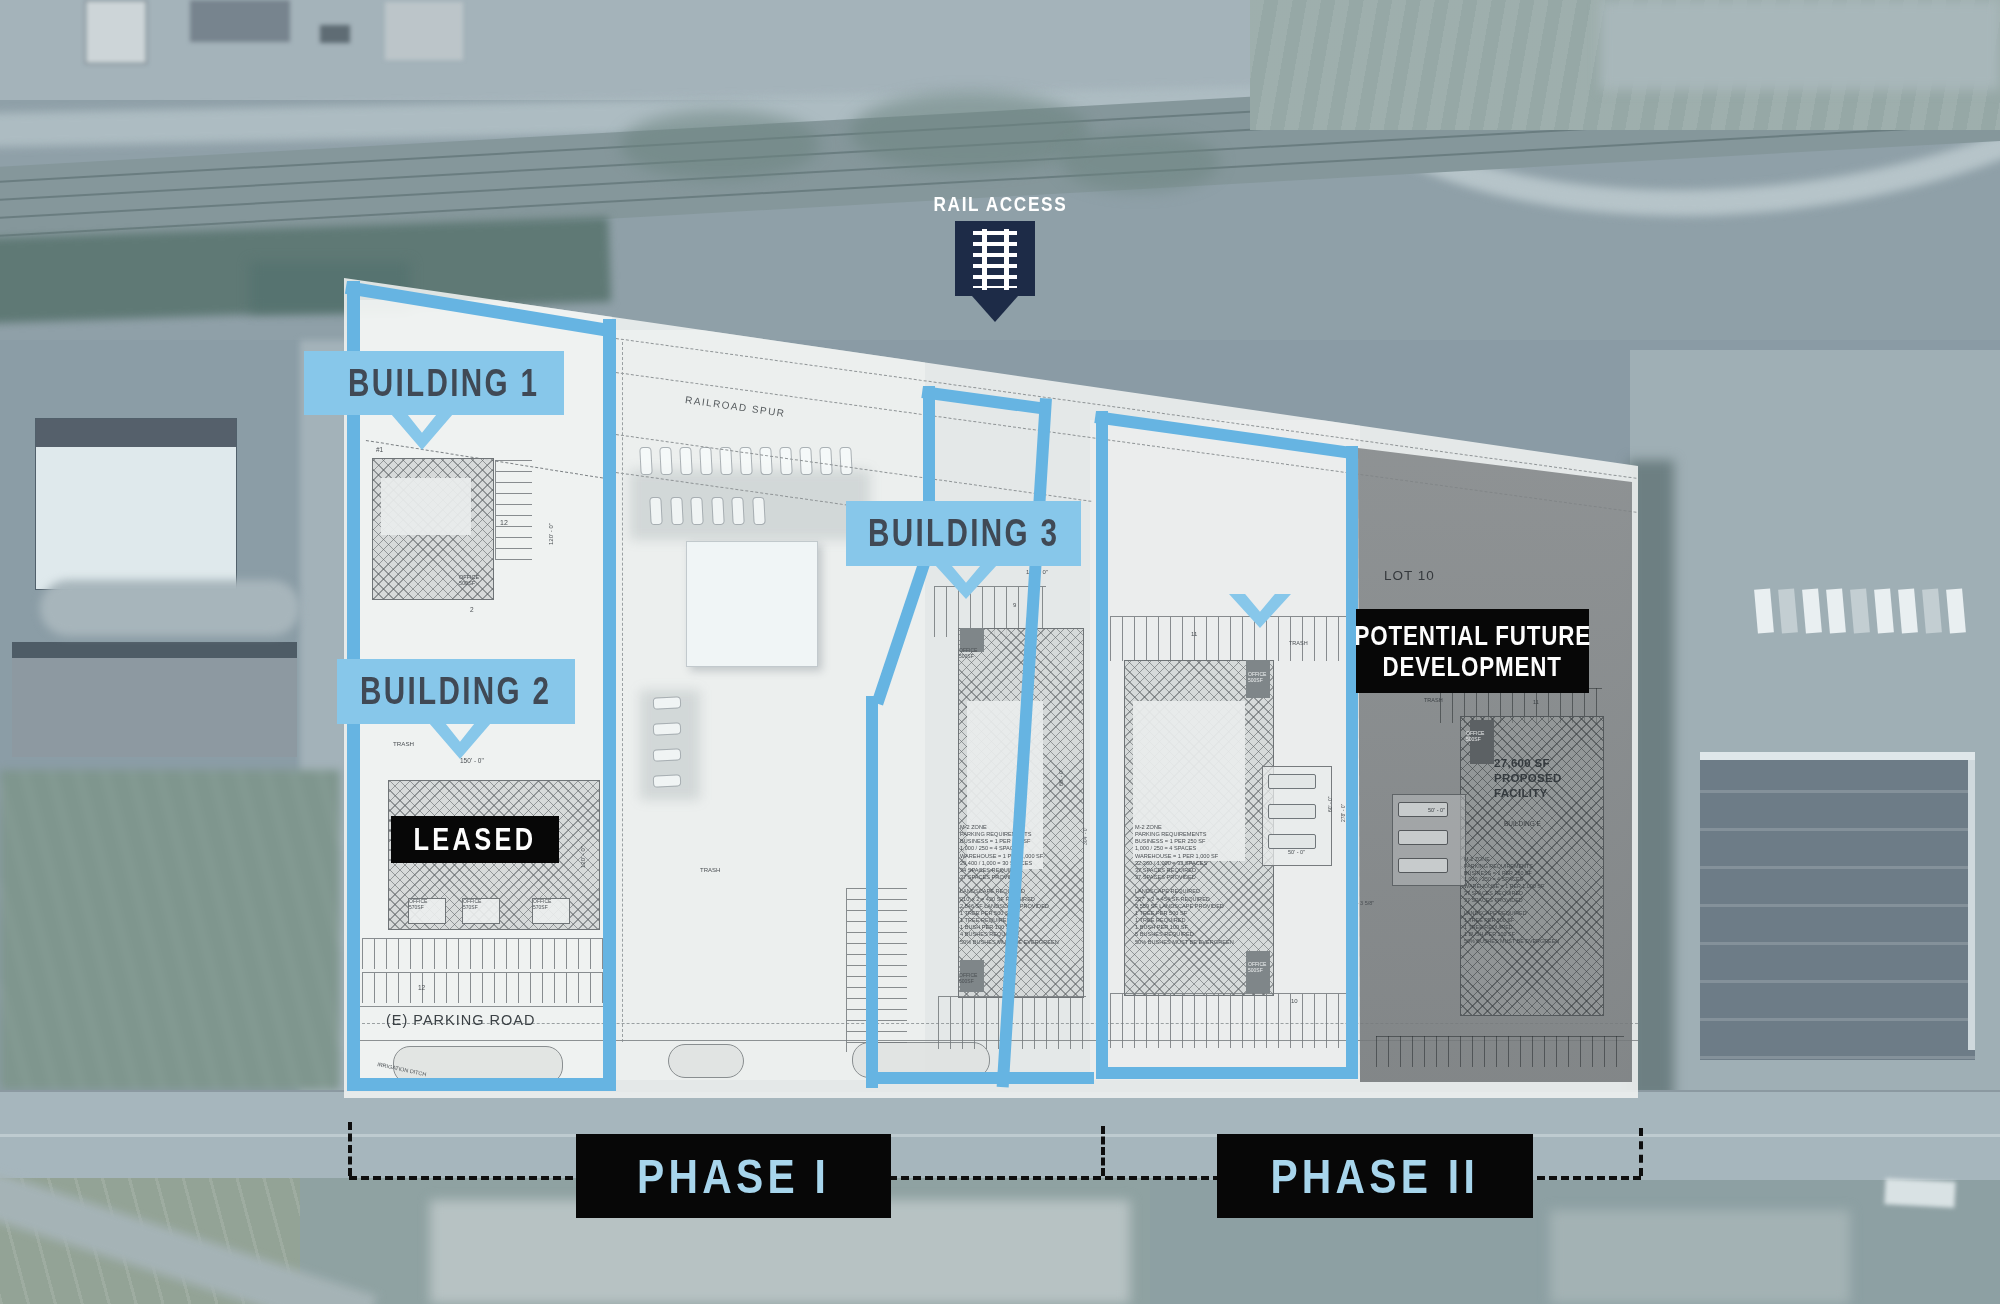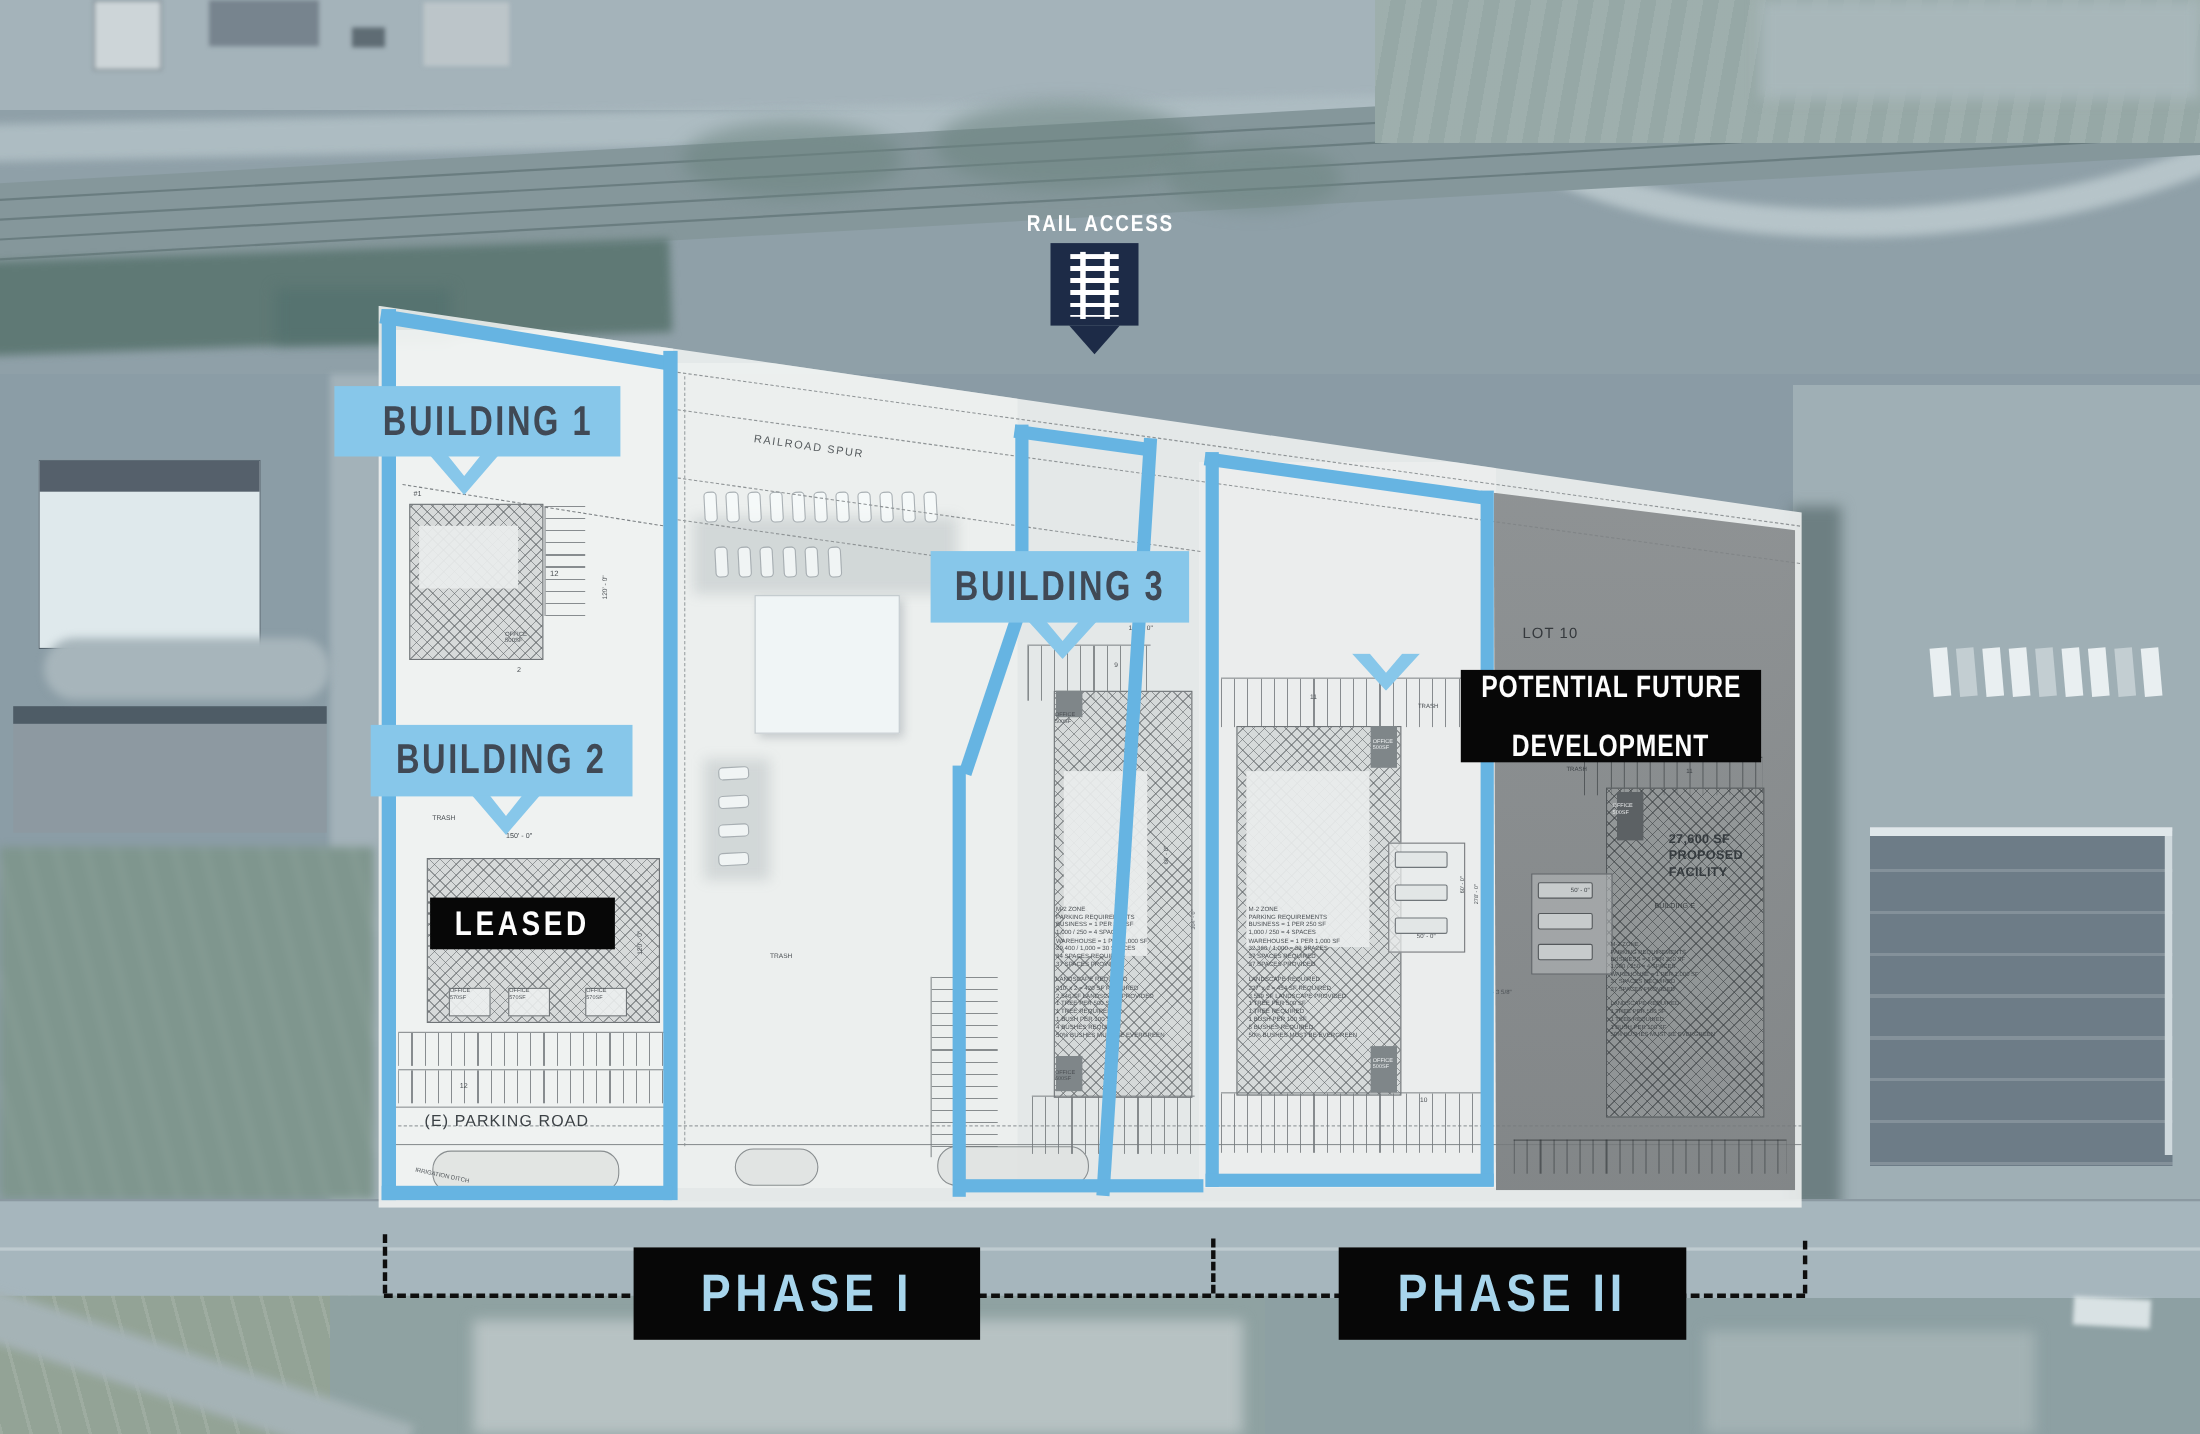--- a/index.html
+++ b/index.html
@@ -47,21 +47,21 @@
     text-align:center;transform:scaleX(.82);white-space:nowrap;}
   .marker{position:absolute;background:#1d2b47;}
   .marker-tip{position:absolute;width:0;height:0;border-left:23px solid transparent;
     border-right:23px solid transparent;border-top:26px solid #1d2b47;}
   .railglyph{position:absolute;background:repeating-linear-gradient(180deg,#fff 0 4.5px,transparent 4.5px 11px);}
   .railglyph i{position:absolute;top:-2px;bottom:-2px;width:4.5px;background:#fff;}
   
   .bdash{position:absolute;border-top:4px dashed #0e0e0e;}
   .bdashv{position:absolute;border-left:4px dashed #0e0e0e;}
   .plan-label{position:absolute;color:#4a4f53;white-space:pre-line;transform-origin:left top;line-height:1.2;}
-  .pre{white-space:pre-line;margin-left:23px;}
+  .pre{white-space:pre-line;}
 </style>
 </head>
 <body>
 
 <div class="stage">
 
   <div class="abs" style="inset:0;">
     <div class="abs" style="left:0;top:0;width:2000px;height:340px;background:#8fa0a8;"></div>
     <div class="abs" style="left:0;top:0;width:2000px;height:100px;background:#a4b3ba;"></div>
     <div class="abs blur2" style="left:85px;top:0;width:60px;height:62px;background:#cdd5d8;border:1px solid #5a676f;"></div>
@@ -353,21 +353,21 @@
   <div class="tail" style="left:935px;top:565px;width:62px;height:34px;"></div>
 
   <div class="tail" style="left:1229px;top:594px;width:62px;height:34px;"></div>
 
   <div class="blackbox" style="left:391px;top:816px;width:168px;height:47px;">
     <span class="txt" style="font-size:31px;letter-spacing:4px;transform:scaleX(.82);">LEASED</span>
   </div>
 
   <div class="abs" style="left:1384px;top:568px;font-size:13.5px;color:#35393d;letter-spacing:1px;">LOT 10</div>
 
-  <div class="blackbox" style="left:1328px;top:609px;width:273px;height:84px;justify-content:space-between;">
+  <div class="blackbox" style="left:1356px;top:609px;width:233px;height:84px;">
     <span class="txt" style="font-size:28px;letter-spacing:1px;line-height:1.12;">POTENTIAL FUTURE</span>
     <span class="txt" style="font-size:28px;letter-spacing:1px;line-height:1.12;">DEVELOPMENT</span>
   </div>
 
   <div class="abs pre" style="left:1494px;top:756px;font-size:11.5px;line-height:1.3;color:#343a3e;font-weight:bold;letter-spacing:.3px;">27,600 SF
 PROPOSED
 FACILITY</div>
   <div class="abs" style="left:1504px;top:820px;font-size:6.5px;color:#3c4043;">BUILDING E</div>
 
   <div class="rail-label" style="left:920px;top:192px;width:150px;">RAIL ACCESS</div>

